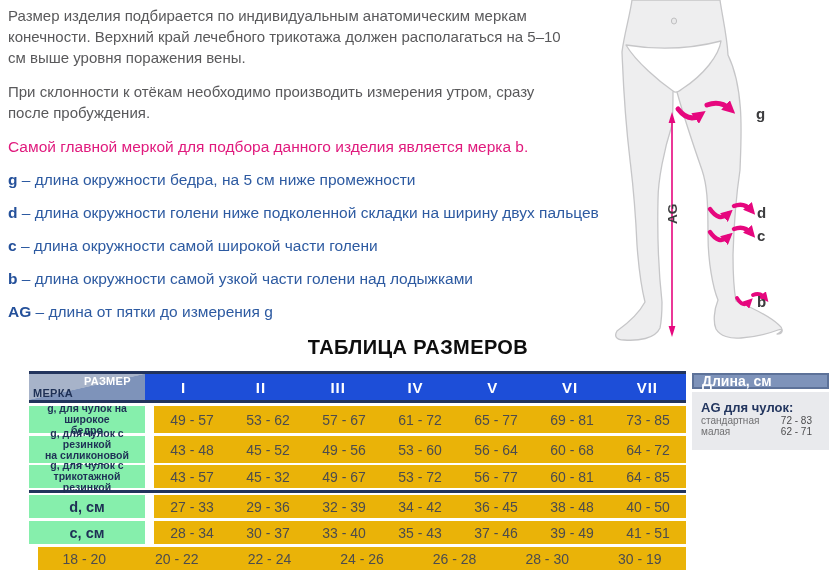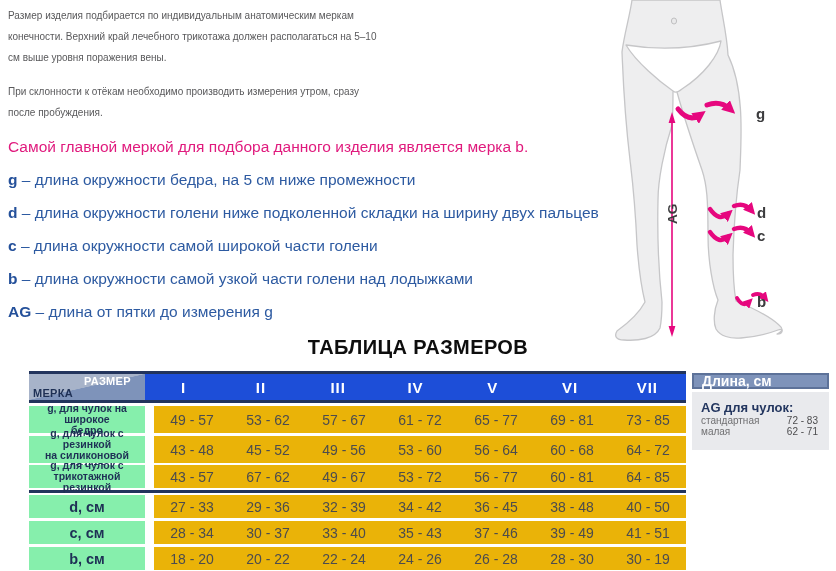--- a/index.html
+++ b/index.html
@@ -5,21 +5,21 @@
   * { margin:0; padding:0; box-sizing:border-box; }
   html,body { background:#ffffff; }
   .page {
     position:relative; width:836px; height:571px; overflow:hidden;
     background:#ffffff;
     font-family:"Liberation Sans","DejaVu Sans",sans-serif;
   }
   
   .intro { position:absolute; left:8px; top:5px; width:645px; }
   .body-p {
-    font-size:10px; line-height:21px; color:#59595b; white-space:pre-line;
+    font-size:15px; line-height:21px; color:#59595b; white-space:pre-line;
   }
   .body-p + .body-p { margin-top:13px; }
   .highlight {
     margin-top:13px; font-size:15.5px; line-height:21px; color:#e01a7d;
   }
   .defs { margin-top:11px; }
   .def { margin-top:12px; font-size:15.5px; line-height:21px; color:#2d5aa1; }
   .def .letter { font-weight:bold; color:#24509a; }
   
   .legs { position:absolute; left:600px; top:0; width:236px; height:350px; }
@@ -73,21 +73,21 @@
   .sep { height:3px; background:#22345c; margin-top:2px; }
   .trow.after-sep { margin-top:2px; }
   
   .panel { position:absolute; left:692px; top:373px; width:137px; }
   .panel-head {
     height:16px; background:#7e93ba; border:2px solid #5d7299;
     display:flex; align-items:center; padding-left:8px;
     font-size:14px; font-weight:bold; color:#ffffff;
   }
   .panel-body {
-    margin-top:3px; background:#e9eaed; padding:8px 9px 13px 9px;
+    margin-top:3px; background:#e9eaed; padding:8px 15px 13px 9px;
   }
   .panel-sub { font-size:13px; font-weight:bold; color:#23365f; }
   .panel-row {
     display:flex; justify-content:space-between; 
     font-size:10px;
   }
   .panel-row .pl { color:#6f6f71; }
   .panel-row .pv { color:#4c4c4e; padding-right:2px; }
 </style>
 </head>
@@ -244,21 +244,21 @@
         <span class="dcell">60 - 68</span>
         <span class="dcell">64 - 72</span>
       </div>
     </div>
 
     <div class="trow tight h23">
       <div class="rlabel small">g, для чулок с
 трикотажной резинкой</div>
       <div class="dband">
         <span class="dcell">43 - 57</span>
-        <span class="dcell">67 - 62</span>
+        <span class="dcell">45 - 32</span>
         <span class="dcell">49 - 67</span>
         <span class="dcell">53 - 72</span>
         <span class="dcell">56 - 77</span>
         <span class="dcell">60 - 81</span>
         <span class="dcell">64 - 85</span>
       </div>
     </div>
 
     <div class="sep"></div>
 
@@ -282,21 +282,20 @@
         <span class="dcell">30 - 37</span>
         <span class="dcell">33 - 40</span>
         <span class="dcell">35 - 43</span>
         <span class="dcell">37 - 46</span>
         <span class="dcell">39 - 49</span>
         <span class="dcell">41 - 51</span>
       </div>
     </div>
 
     <div class="trow h23">
-      <div class="rlabel big">b, см</div>
       <div class="dband">
         <span class="dcell">18 - 20</span>
         <span class="dcell">20 - 22</span>
         <span class="dcell">22 - 24</span>
         <span class="dcell">24 - 26</span>
         <span class="dcell">26 - 28</span>
         <span class="dcell">28 - 30</span>
         <span class="dcell">30 - 19</span>
       </div>
     </div>

